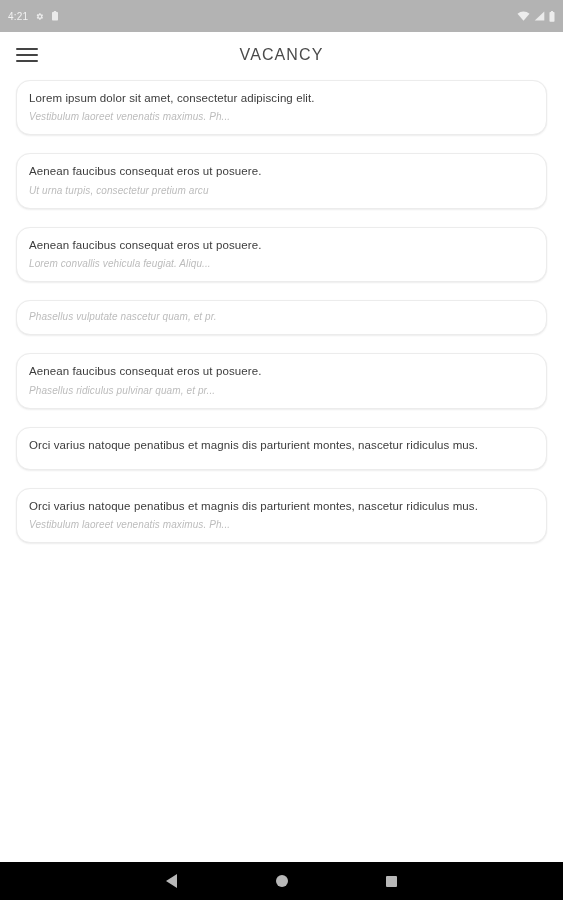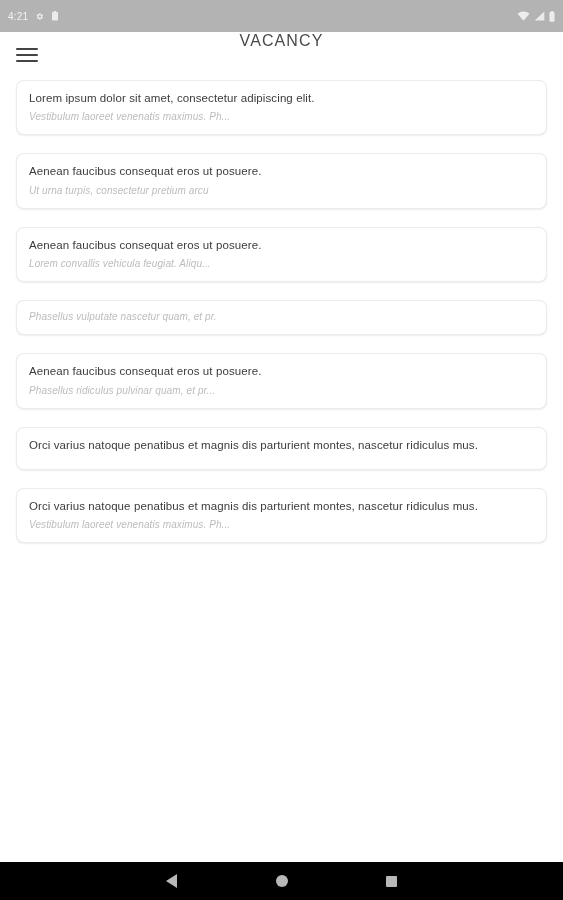--- a/index.html
+++ b/index.html
@@ -30,21 +30,21 @@
     font-size:10px; color:#f2f2f2; letter-spacing:.2px;
     font-family:"Liberation Sans", sans-serif;
   }
   .sicon { display:block; opacity:.92; }
 
   
   #app-bar {
     height:45px;
     background:#ffffff;
     position:relative;
-    display:flex; align-items:flex-start;
+    display:flex; align-items:center;
     flex:0 0 auto;
   }
   #menu-button {
     position:absolute; left:14px; top:50%;
     transform:translateY(-50%);
     width:28px; height:22px;
     display:flex; flex-direction:column; justify-content:center;
     gap:4px; cursor:pointer;
     padding:2px 2px;
   }
@@ -62,21 +62,21 @@
   
   #list {
     flex:1 1 auto;
     background:#ffffff;
     padding:3px 16px 0 16px;
     overflow:hidden;
   }
   .card {
     background:#ffffff;
     border:1px solid #ececec;
-    border-radius:8px;
+    border-radius:14px;
     box-shadow:0 1px 2px rgba(0,0,0,0.07), 0 0 1px rgba(0,0,0,0.04);
     padding:10px 12px 11px 12px;
     margin-bottom:18px;
     cursor:pointer;
   }
   .card-title {
     font-size:11.5px;
     color:#3c3c3c;
     line-height:1.25;
     margin-bottom:6px;

